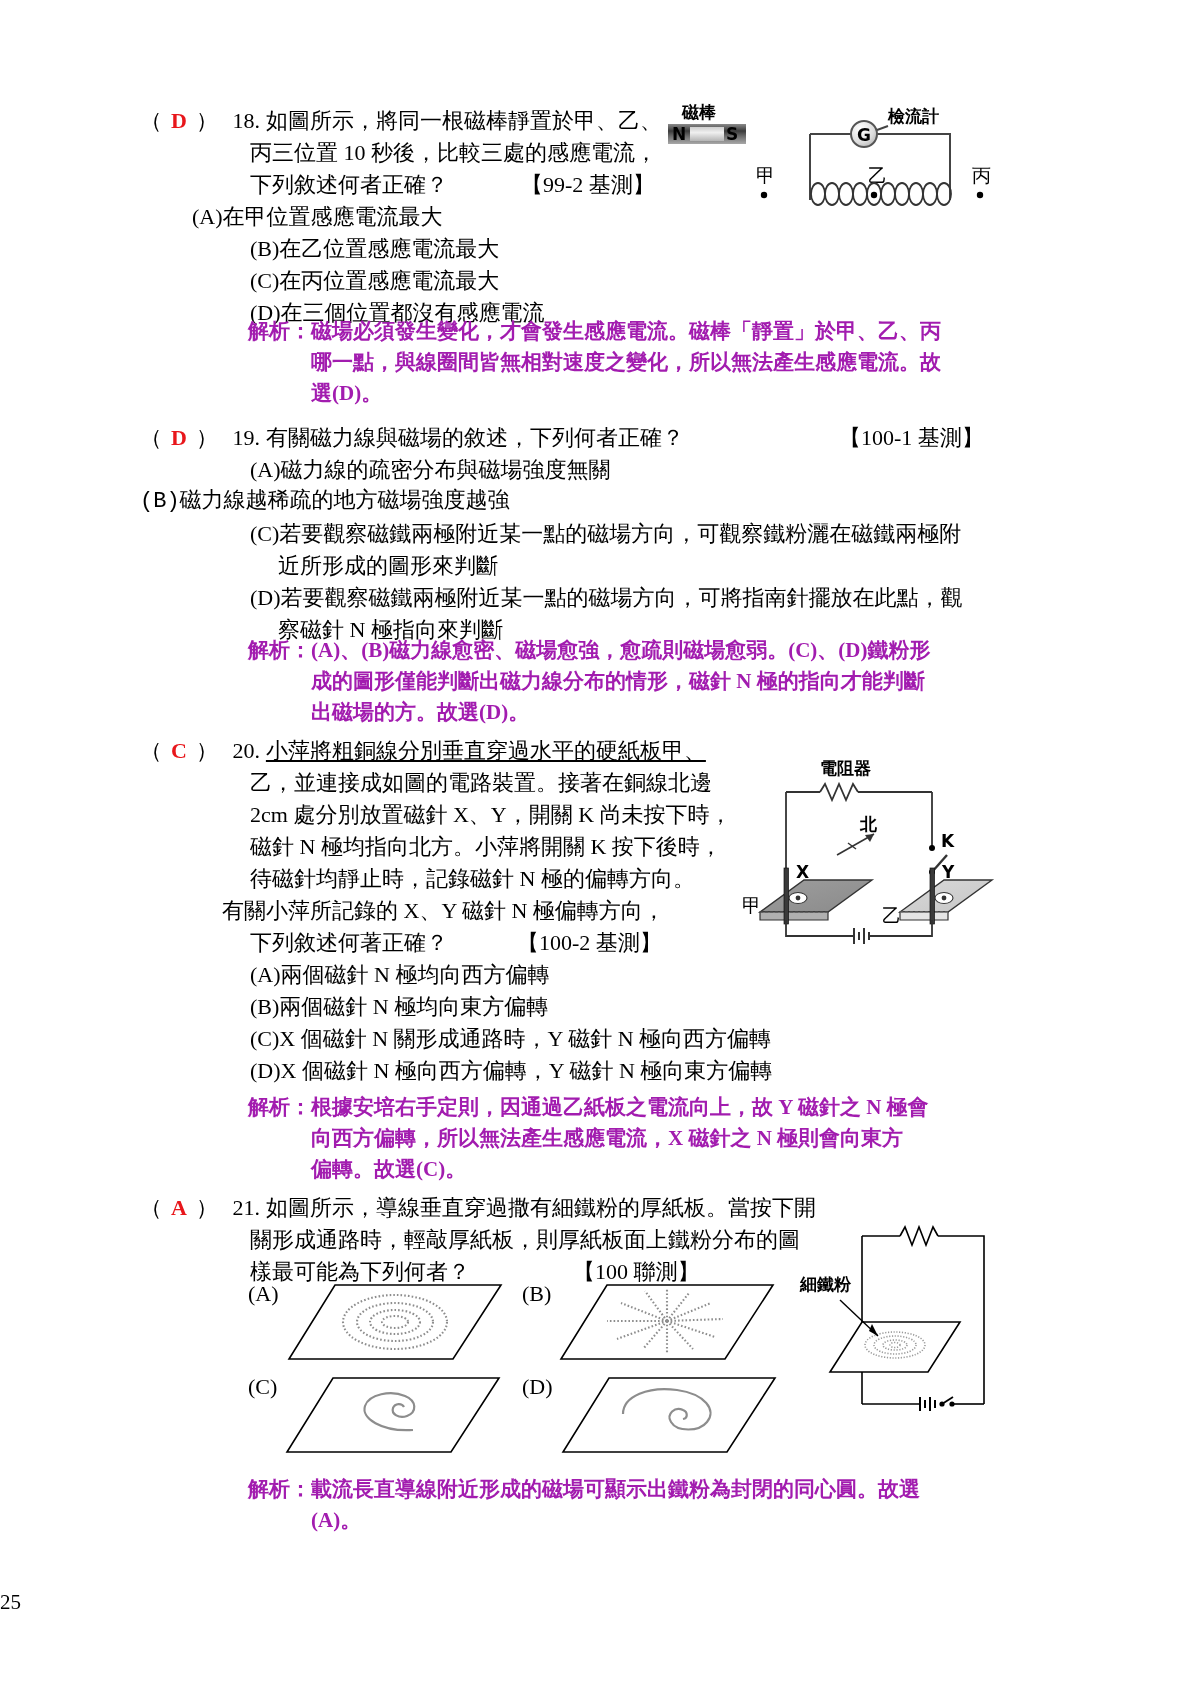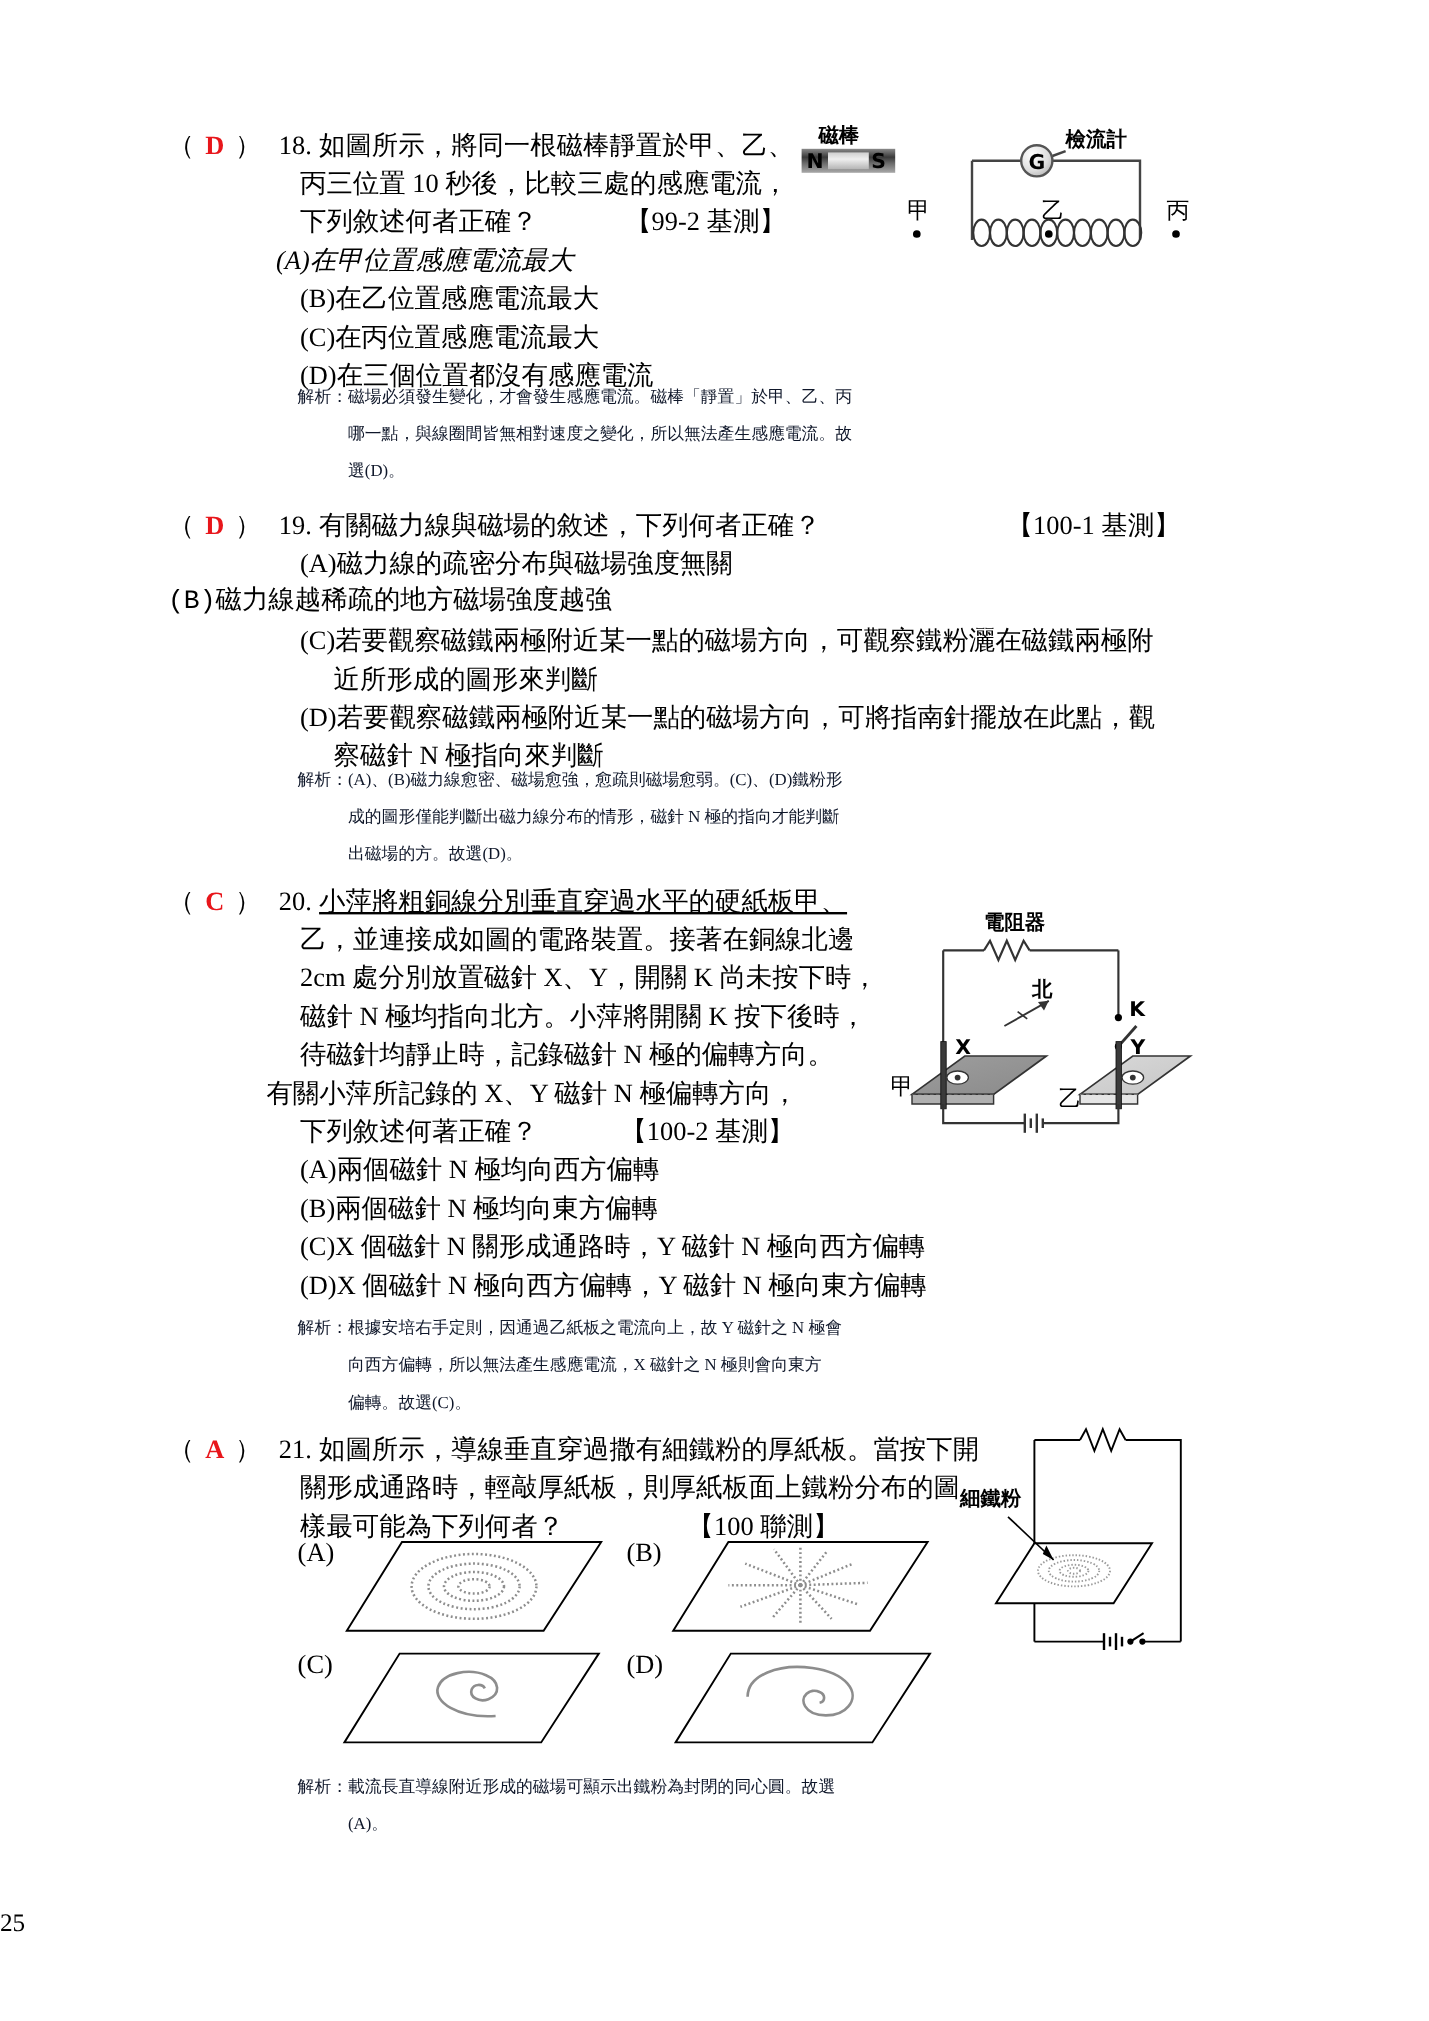--- a/index.html
+++ b/index.html
@@ -50,23 +50,24 @@
   .opt {
     font-size: 22px;
     line-height: 32px;
     white-space: nowrap;
   }
   .src { white-space: nowrap; }
   .ul { text-decoration: underline; }
 
   .sol {
     position: absolute;
-    color: #0f172a;
-    font-size: 14px;
+    color: #a21caf;
+    font-size: 21px;
     line-height: 31px;
+    font-weight: bold;
   }
   .sol .label { white-space: nowrap; }
   .sol-body {
     display: flex;
     align-items: flex-start;
   }
   .sol-lines > div { white-space: nowrap; }
 
   .pagenum {
     position: absolute;
@@ -101,21 +102,21 @@
       <span class="paren">）</span>
       <span class="qnum">18.</span>
       <span class="qtext">如圖所示，將同一根磁棒靜置於甲、乙、</span>
     </div>
     <div class="qtext" style="margin-left:110px;">丙三位置 10 秒後，比較三處的感應電流，</div>
     <div class="qtext" style="margin-left:110px; white-space:nowrap;">
       <span>下列敘述何者正確？</span>
       <span style="display:inline-block;width:62px;"></span>
       <span class="src">【99-2 基測】</span>
     </div>
-    <div class="opt" style="margin-left:90px;font-style:italic;">(A)在甲位置感應電流最大</div>
+    <div class="opt" style="margin-left:52px;">(A)在甲位置感應電流最大</div>
     <div class="opt" style="margin-left:110px;">(B)在乙位置感應電流最大</div>
     <div class="opt" style="margin-left:110px;">(C)在丙位置感應電流最大</div>
     <div class="opt" style="margin-left:110px;">(D)在三個位置都沒有感應電流</div>
   </div>
 
   <div class="abs" style="left:660px; top:100px;">
     <svg width="340" height="105" viewBox="0 0 340 105">
       <defs>
         <linearGradient id="magGrad" x1="0" y1="0" x2="0" y2="1">
           <stop offset="0%" stop-color="#8a8a8a"></stop>
@@ -384,21 +385,21 @@
   <div class="abs" style="left:522px; top:1374px;">
     <div style="display:flex; align-items:flex-start;">
       <span class="opt" style="line-height:26px;">(D)</span>
       <svg width="228" height="84" viewBox="0 0 228 84" style="margin-left:8px;">
         <polygon points="48,4 214,4 166,78 2,78" fill="none" stroke="#000" stroke-width="1.6"></polygon>
         <path d="M62 40 C62 22 88 12 116 16 C144 20 156 36 146 48 C138 58 116 58 110 48 C105 40 114 32 122 36 C127 38 127 44 122 45" fill="none" stroke="#8d8d8d" stroke-width="2.2"></path>
       </svg>
     </div>
   </div>
 
-  <div class="abs" style="left:800px; top:1178px;">
+  <div class="abs" style="left:800px; top:1214px;">
     <svg width="200" height="215" viewBox="0 0 200 215">
 
       <path d="M62 22 L100 22" stroke="#000" stroke-width="1.6" fill="none"></path>
       <path d="M100 22 L105 13 L112 31 L119 13 L126 31 L133 13 L138 22" stroke="#000" stroke-width="1.6" fill="none"></path>
       <path d="M138 22 L184 22 L184 190" stroke="#000" stroke-width="1.6" fill="none"></path>
       <path d="M62 22 L62 190" stroke="#000" stroke-width="1.6" fill="none"></path>
       <path d="M62 190 L120 190" stroke="#000" stroke-width="1.6" fill="none"></path>
       <path d="M152 190 L184 190" stroke="#000" stroke-width="1.6" fill="none"></path>
 
       <g stroke="#000">

